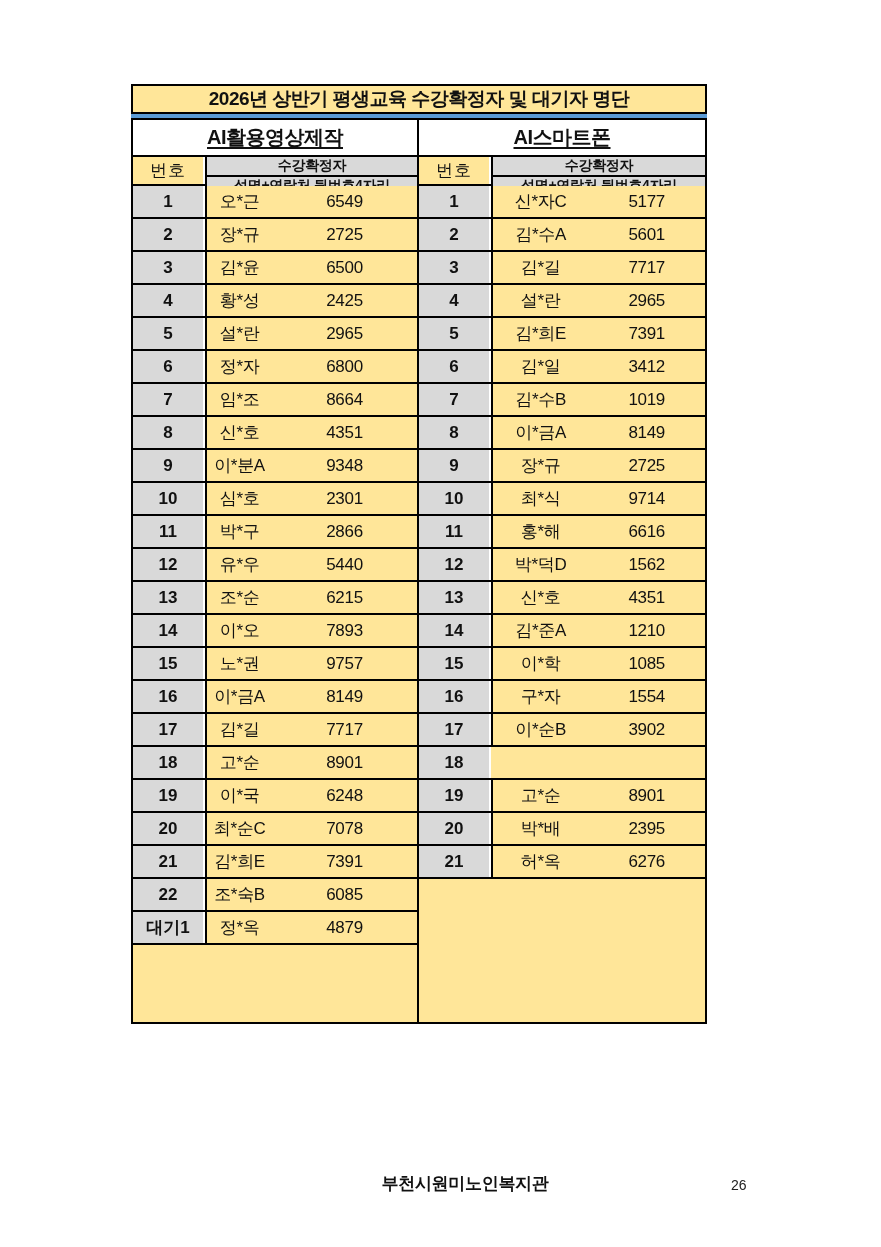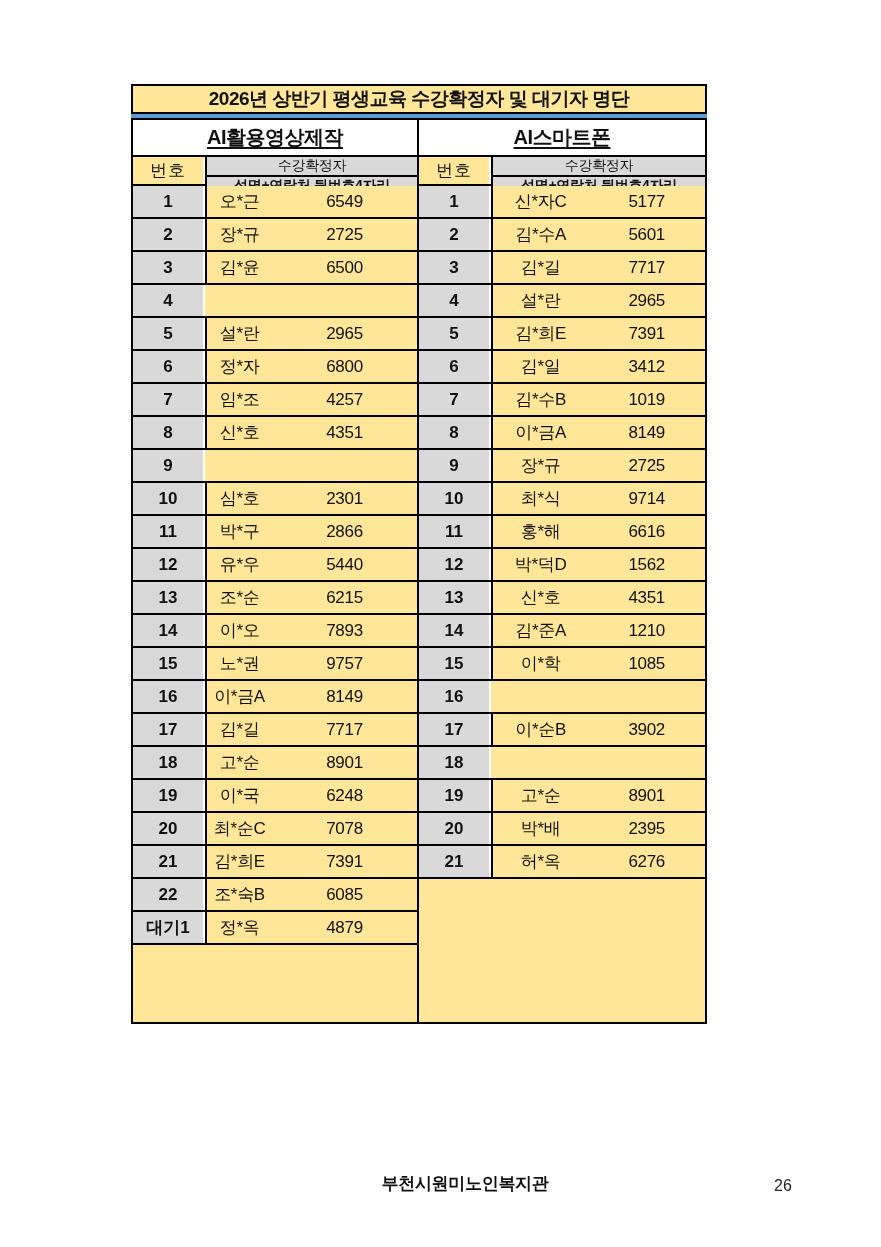--- a/index.html
+++ b/index.html
@@ -37,21 +37,21 @@
     text-decoration:underline;text-underline-offset:3px;text-decoration-thickness:2px;
   }
 
   .headrow{height:29px;border-bottom:2px solid var(--border);display:flex;}
   .numh{
     width:72px;background:var(--yellow);border-right:2px solid #ffffff;
     display:flex;align-items:center;justify-content:center;font-size:17px;letter-spacing:1px;
   }
   .confh{flex:1;border-left:2px solid var(--border);display:flex;flex-direction:column;min-width:0;}
   .confh-top{flex:1;background:var(--gray);border-bottom:2px solid var(--border);
-    display:flex;align-items:center;justify-content:center;font-weight:normal;font-size:14px;letter-spacing:-0.3px;}
+    display:flex;align-items:center;justify-content:center;font-weight:bold;font-size:14px;letter-spacing:-0.3px;}
   .confh-bot{flex:1;background:var(--gray);
     display:flex;align-items:center;justify-content:center;font-weight:bold;font-size:14px;letter-spacing:-0.3px;}
 
   .rows{display:flex;flex-direction:column;}
   .row{height:33px;border-bottom:2px solid var(--border);display:flex;}
   .cell-num{
     width:72px;background:var(--gray);border-right:2px solid #ffffff;
     display:flex;align-items:center;justify-content:center;
     font-weight:bold;font-size:17px;
   }
@@ -59,21 +59,21 @@
     flex:1;background:var(--yellow);border-left:2px solid var(--border);
     display:flex;align-items:center;font-size:17px;min-width:0;letter-spacing:-0.3px;
   }
   .nm,.ph{text-align:center;white-space:nowrap;}
   .sub-0 .nm{width:31%;} .sub-0 .ph{width:69%;}
   .sub-1 .nm{width:45%;} .sub-1 .ph{width:55%;}
 
   .filler{flex:1;background:var(--yellow);}
 
   .footer-org{position:absolute;left:0;top:1172px;width:930px;text-align:center;font-weight:bold;font-size:17px;letter-spacing:-0.3px;}
-  .page-num{position:absolute;left:731px;top:1177px;font-size:16px;color:#222222;margin-left:43px;}
+  .page-num{position:absolute;left:731px;top:1177px;font-size:14px;color:#222222;}
 </style>
 </head>
 <body>
 
 <div class="page">
 
   <div class="doc">
 
     <div class="title-bar">2026년 상반기 평생교육 수강확정자 및 대기자 명단</div>
 
@@ -107,51 +107,59 @@
             </div>
             <div class="row">
               <div class="cell-num">3</div>
               <div class="cell-name">
                 <span class="nm">김*윤</span>
                 <span class="ph">6500</span>
               </div>
             </div>
             <div class="row">
               <div class="cell-num">4</div>
+              <div class="cell-name">
+                <span class="nm">황*성</span>
+                <span class="ph">2425</span>
+              </div>
             </div>
             <div class="row">
               <div class="cell-num">5</div>
               <div class="cell-name">
                 <span class="nm">설*란</span>
                 <span class="ph">2965</span>
               </div>
             </div>
             <div class="row">
               <div class="cell-num">6</div>
               <div class="cell-name">
                 <span class="nm">정*자</span>
                 <span class="ph">6800</span>
               </div>
             </div>
             <div class="row">
               <div class="cell-num">7</div>
               <div class="cell-name">
                 <span class="nm">임*조</span>
-                <span class="ph">4257</span>
+                <span class="ph">8664</span>
               </div>
             </div>
             <div class="row">
               <div class="cell-num">8</div>
               <div class="cell-name">
                 <span class="nm">신*호</span>
                 <span class="ph">4351</span>
               </div>
             </div>
             <div class="row">
               <div class="cell-num">9</div>
+              <div class="cell-name">
+                <span class="nm">이*분A</span>
+                <span class="ph">9348</span>
+              </div>
             </div>
             <div class="row">
               <div class="cell-num">10</div>
               <div class="cell-name">
                 <span class="nm">심*호</span>
                 <span class="ph">2301</span>
               </div>
             </div>
             <div class="row">
               <div class="cell-num">11</div>
@@ -358,20 +366,24 @@
             </div>
             <div class="row">
               <div class="cell-num">15</div>
               <div class="cell-name">
                 <span class="nm">이*학</span>
                 <span class="ph">1085</span>
               </div>
             </div>
             <div class="row">
               <div class="cell-num">16</div>
+              <div class="cell-name">
+                <span class="nm">구*자</span>
+                <span class="ph">1554</span>
+              </div>
             </div>
             <div class="row">
               <div class="cell-num">17</div>
               <div class="cell-name">
                 <span class="nm">이*순B</span>
                 <span class="ph">3902</span>
               </div>
             </div>
             <div class="row">
               <div class="cell-num">18</div>

